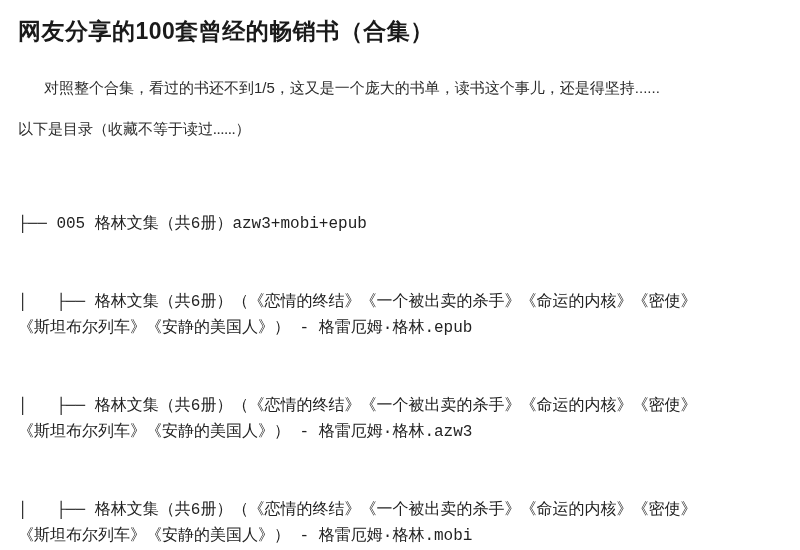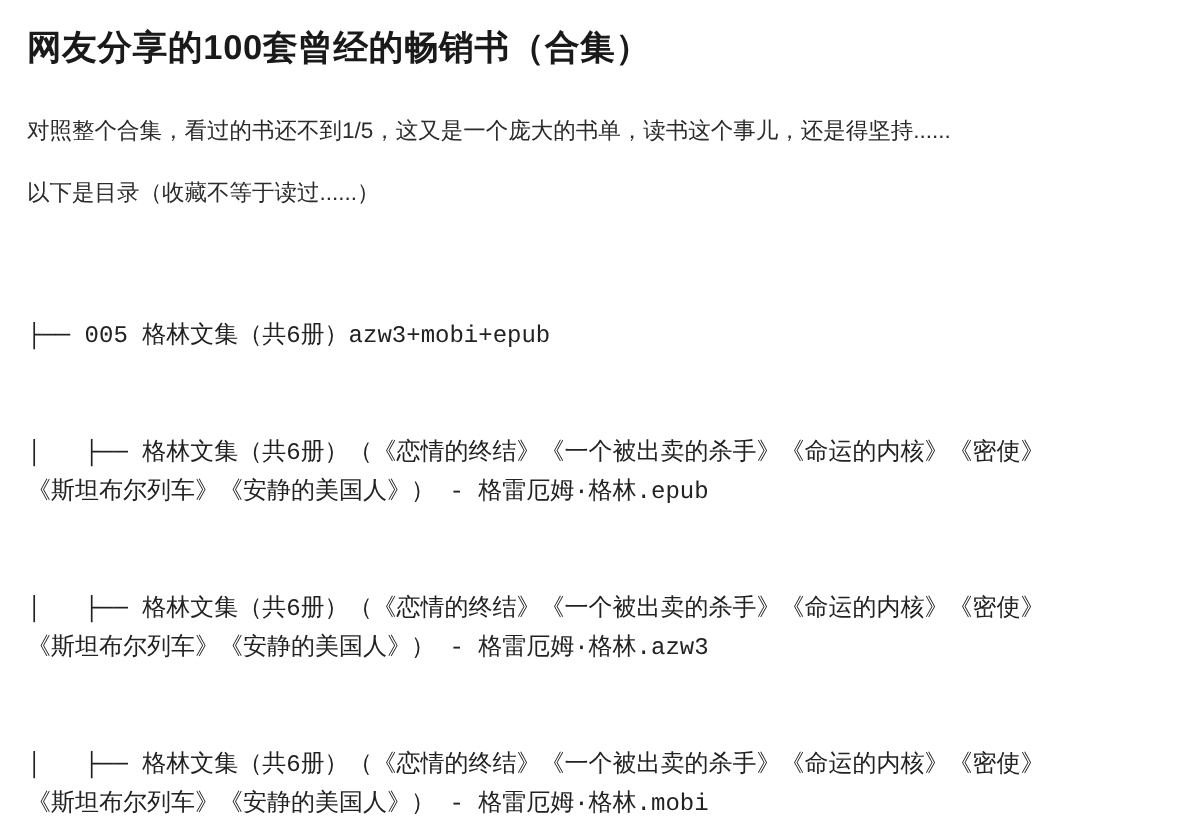--- a/index.html
+++ b/index.html
@@ -26,22 +26,22 @@
     color: #1a1a1a;
     letter-spacing: 0.5px;
   }
   .body-para {
     margin: 0;
     font-family: "Liberation Sans", "DejaVu Sans", sans-serif;
     font-size: 15px;
     line-height: 18px;
     color: #2b2b2b;
   }
-  .intro-para { margin-top: 33px; }
-  .toc-note   { margin-top: 23px; }
+  .intro-para { margin-top: 33px; margin-left: 26px; }
+  .toc-note   { margin-top: 23px; font-family: Liberation Serif, serif; }
   .dir-tree {
     margin-top: 21px;
     font-family: "Liberation Mono", "DejaVu Sans Mono", monospace;
     font-size: 16px;
     line-height: 26px;
     color: #222222;
     white-space: pre;
   }
   .tree-entry {
     white-space: pre;

